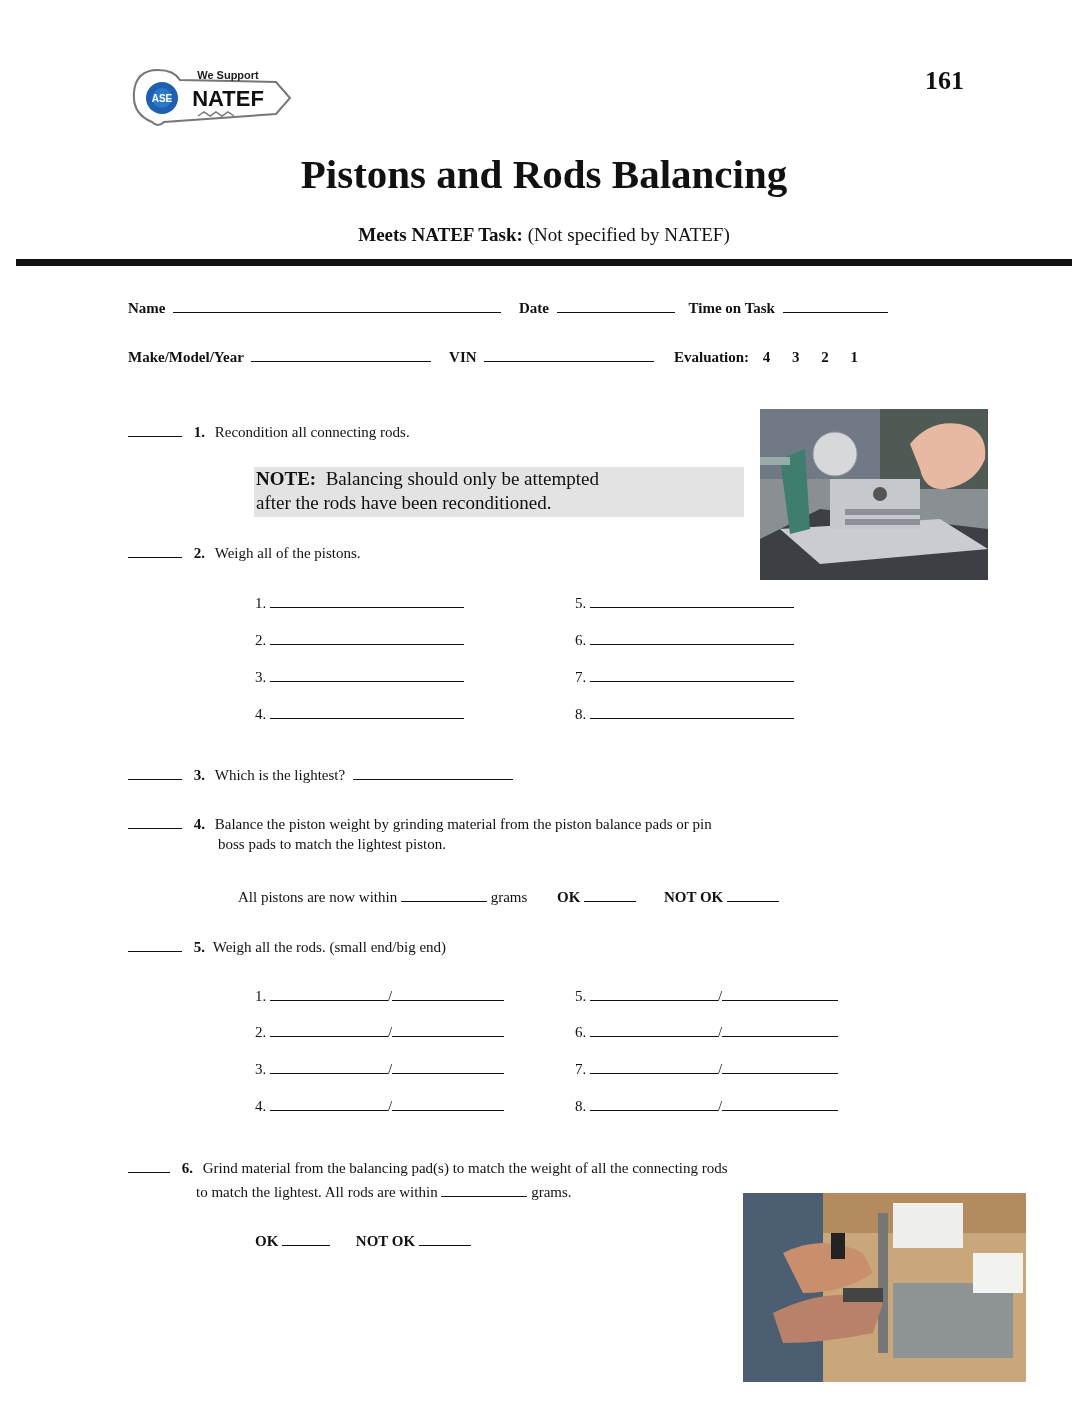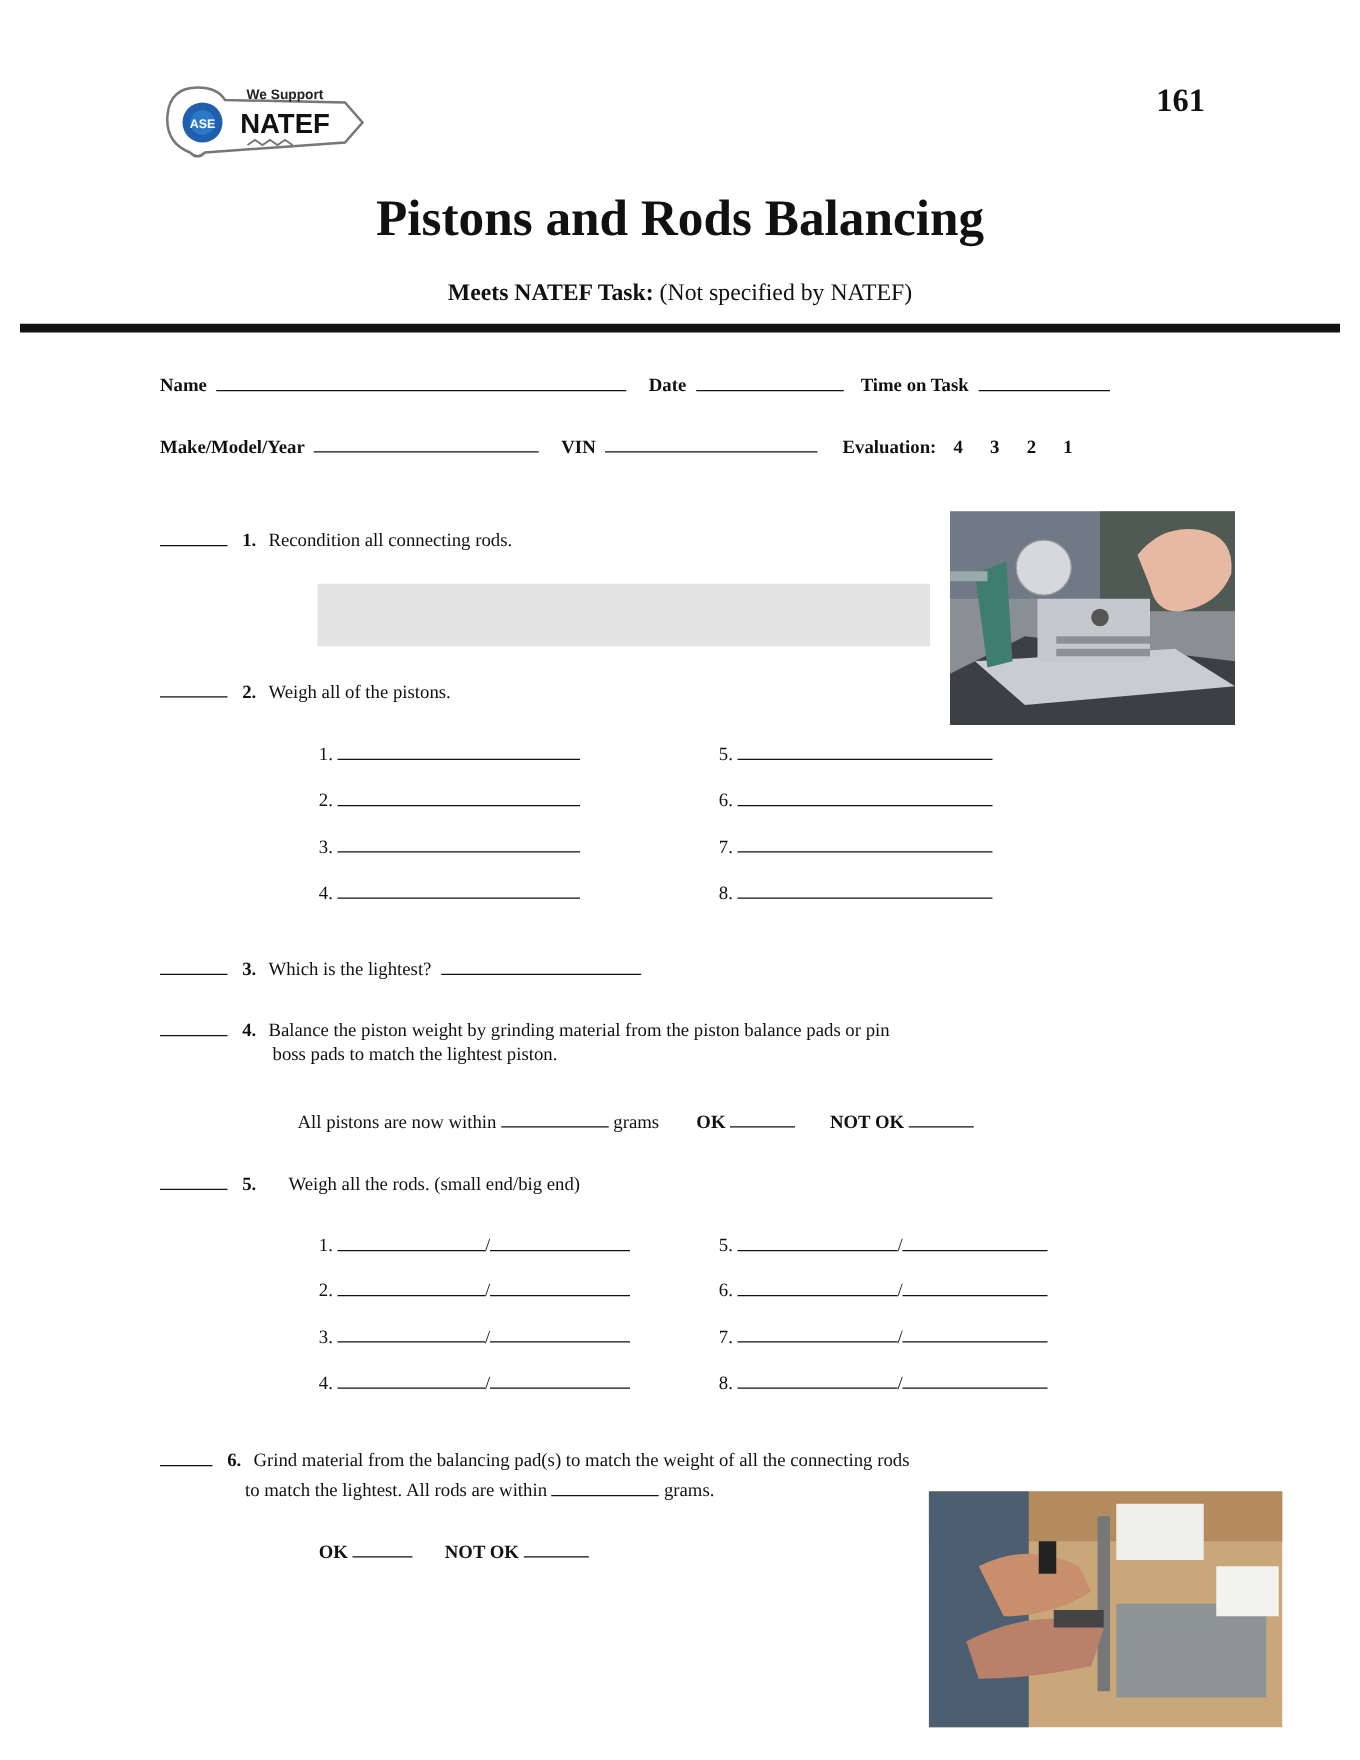--- a/index.html
+++ b/index.html
@@ -62,20 +62,22 @@
   <span style="margin-left:18px;">1</span>
 </div>
 
 <div class="abs row t19" style="left:128px; top:420px;">
   <span class="blank" style="width:54px;"></span>
   <span class="num" style="margin-left:8px;">1.</span>
   <span style="margin-left:6px;">Recondition all connecting rods.</span>
 </div>
 
 <div class="abs note">
+  <div><span class="b">NOTE:</span>&nbsp; <span>Balancing should only be attempted</span></div>
+  <div>after the rods have been reconditioned.</div>
 </div>
 
 <div class="abs photo1">
   <svg width="228" height="171" viewBox="0 0 228 171">
     <rect width="228" height="171" fill="#8a8f94"></rect>
     <rect x="0" y="0" width="228" height="70" fill="#6f7a86"></rect>
     <rect x="120" y="0" width="108" height="80" fill="#4f5a54"></rect>
     <polygon points="0,130 60,100 228,120 228,171 0,171" fill="#3c3f44"></polygon>
     <polygon points="20,120 180,110 228,140 60,155" fill="#c9ccd0"></polygon>
     <path d="M20 50 L45 40 L50 120 L30 125 Z" fill="#3f7e6e"></path>
@@ -123,21 +125,21 @@
   <span>grams</span>
   <span class="b" style="margin-left:26px;">OK</span>
   <span class="blank" style="width:52px;"></span>
   <span class="b" style="margin-left:24px;">NOT OK</span>
   <span class="blank" style="width:52px;"></span>
 </div>
 
 <div class="abs row t19" style="left:128px; top:935px;">
   <span class="blank" style="width:54px;"></span>
   <span class="num" style="margin-left:8px;">5.</span>
-  <span style="margin-left:22px;">Weigh all the rods.  (small end/big end)</span>
+  <span style="margin-left:4px;">Weigh all the rods.  (small end/big end)</span>
 </div>
 
 <div class="abs row t19" style="left:255px; top:984px;"><span>1.</span> <span class="blank" style="width:118px;"></span><span>/</span><span class="blank" style="width:112px;"></span></div>
 <div class="abs row t19" style="left:255px; top:1020px;"><span>2.</span> <span class="blank" style="width:118px;"></span><span>/</span><span class="blank" style="width:112px;"></span></div>
 <div class="abs row t19" style="left:255px; top:1057px;"><span>3.</span> <span class="blank" style="width:118px;"></span><span>/</span><span class="blank" style="width:112px;"></span></div>
 <div class="abs row t19" style="left:255px; top:1094px;"><span>4.</span> <span class="blank" style="width:118px;"></span><span>/</span><span class="blank" style="width:112px;"></span></div>
 <div class="abs row t19" style="left:575px; top:984px;"><span>5.</span> <span class="blank" style="width:128px;"></span><span>/</span><span class="blank" style="width:116px;"></span></div>
 <div class="abs row t19" style="left:575px; top:1020px;"><span>6.</span> <span class="blank" style="width:128px;"></span><span>/</span><span class="blank" style="width:116px;"></span></div>
 <div class="abs row t19" style="left:575px; top:1057px;"><span>7.</span> <span class="blank" style="width:128px;"></span><span>/</span><span class="blank" style="width:116px;"></span></div>
 <div class="abs row t19" style="left:575px; top:1094px;"><span>8.</span> <span class="blank" style="width:128px;"></span><span>/</span><span class="blank" style="width:116px;"></span></div>

